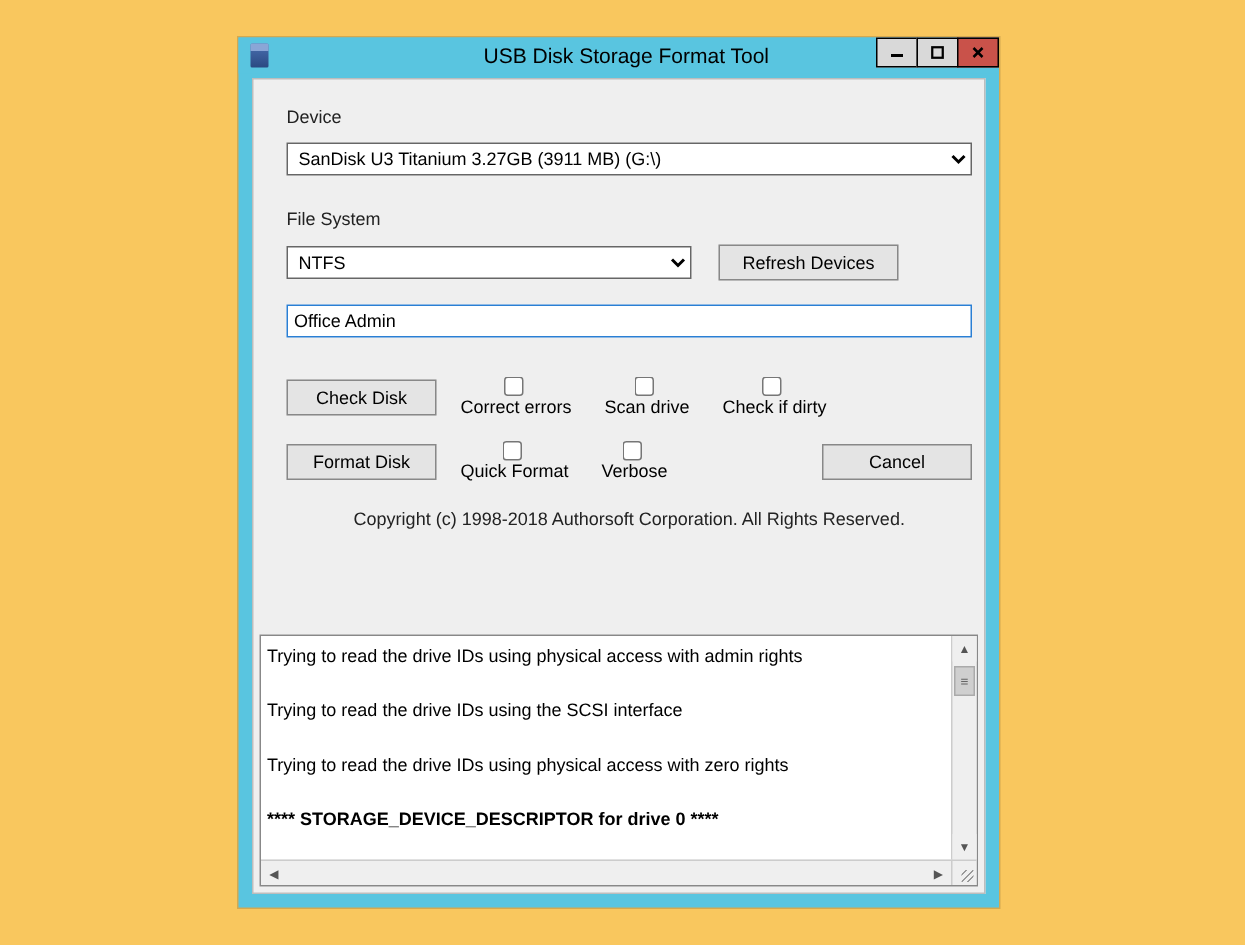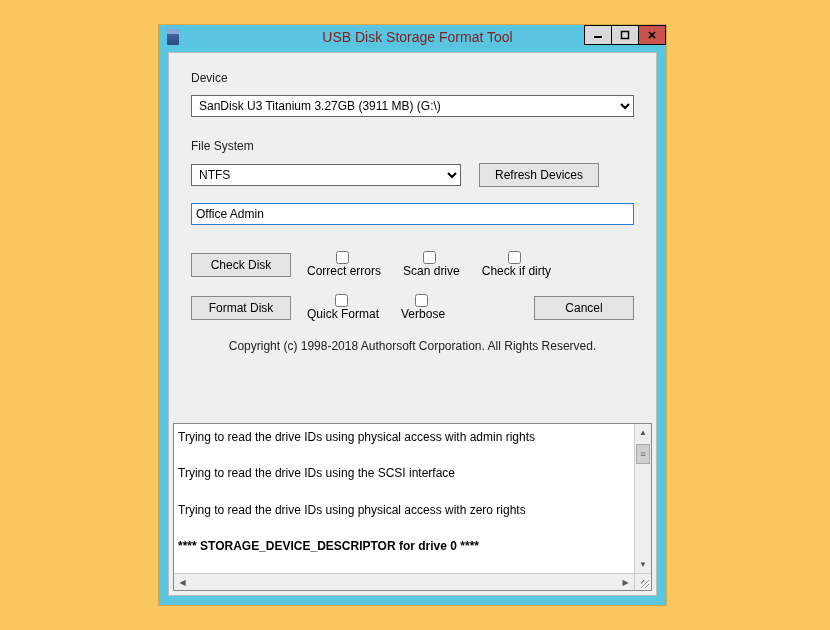--- a/index.html
+++ b/index.html
@@ -41,21 +41,21 @@
     position: absolute;
     top: 0; left: 0; right: 0;
     height: 5px;
     background: #8aa6d6;
     border-radius: 1px 1px 0 0;
   }
   .title-text {
     flex: 1;
     text-align: center;
     font-size: 14px;
-    color: #7f1d1d;
+    color: #000000;
     padding-right: 10px;
   }
   .win-controls {
     position: absolute;
     right: 0;
     top: 0;
     display: flex;
     height: 20px;
   }
   .win-btn {
@@ -77,21 +77,21 @@
     position: absolute;
     left: 9px;
     right: 9px;
     top: 27px;
     bottom: 9px;
     background: #efefef;
     border: 1px solid #bdbdbd;
     box-sizing: border-box;
   }
   .form-area {
-    padding: 12px 22px 6px 22px;
+    padding: 12px 8px 6px 22px;
   }
   .label {
     font-size: 12px;
     color: #222;
     margin-top: 6px;
     margin-bottom: 10px;
   }
   .select {
     width: 100%;
     height: 22px;

